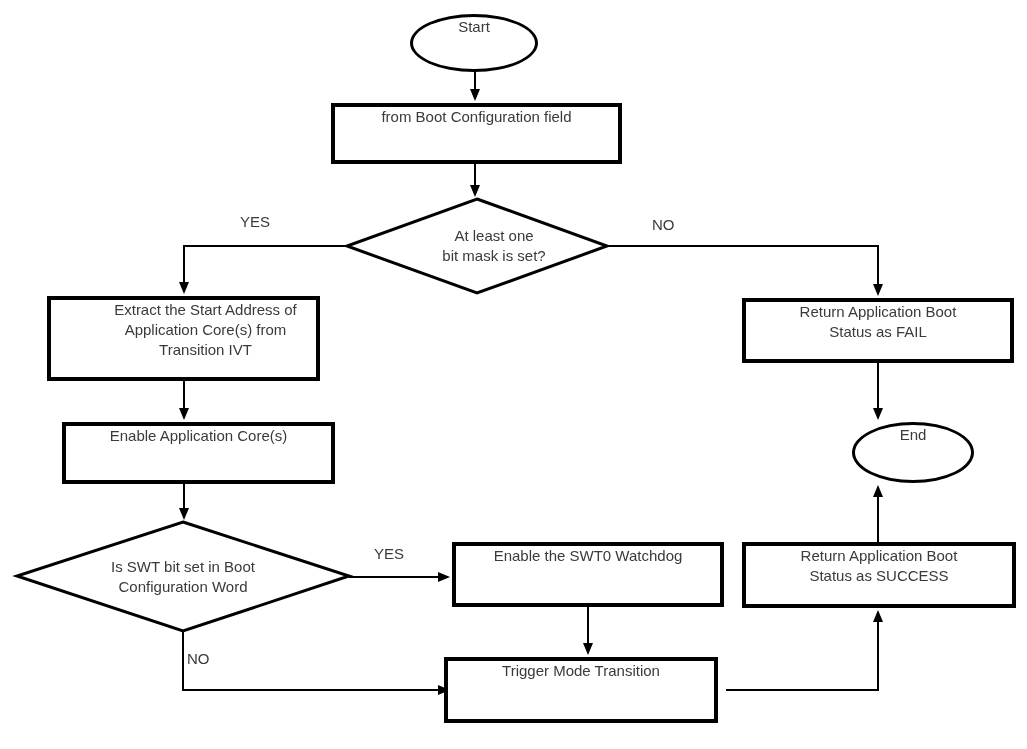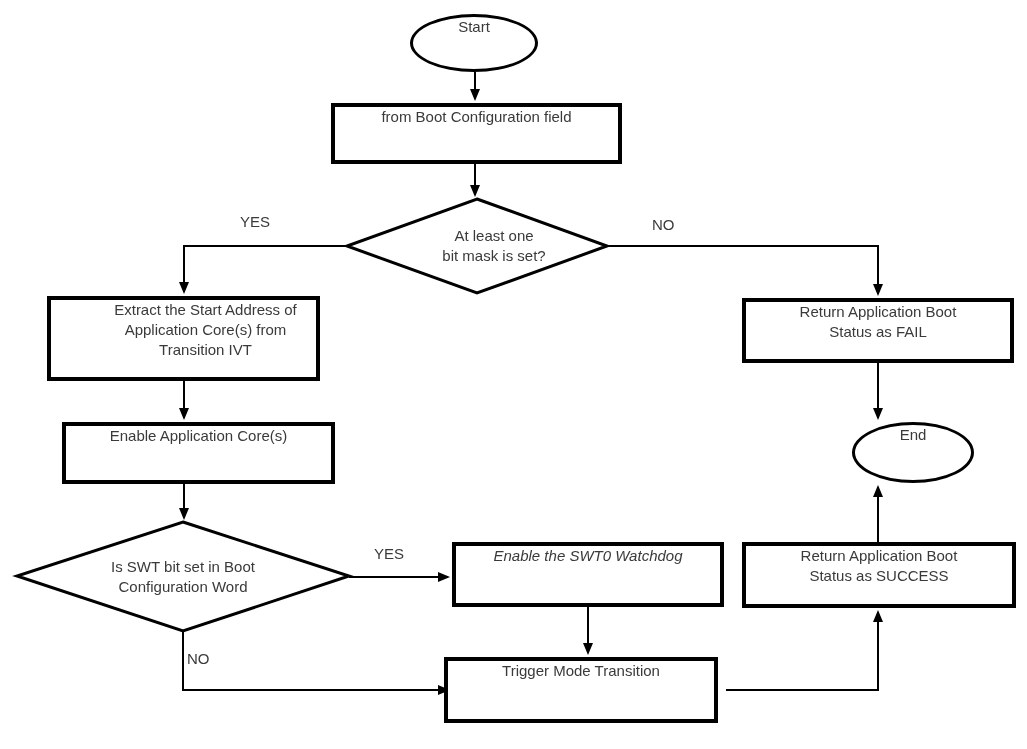--- a/index.html
+++ b/index.html
@@ -115,21 +115,21 @@
 
   <div class="node process" style="left:47px; top:422px; width:273px; height:62px;margin-left:15px;">
     <div>Enable Application Core(s)</div>
   </div>
 
   <div class="decision-text" style="left:63px; top:547px; width:240px; height:60px;">
     <div>Is SWT bit set in Boot</div>
     <div>Configuration Word</div>
   </div>
 
-  <div class="node process" style="left:452px; top:542px; width:272px; height:65px;font-style:italic;">
+  <div class="node process" style="left:452px; top:542px; width:272px; height:65px;">
     <div>Enable the SWT0 Watchdog</div>
   </div>
 
   <div class="node process" style="left:444px; top:657px; width:274px; height:66px;">
     <div>Trigger Mode Transition</div>
   </div>
 
   <div class="node process" style="left:742px; top:298px; width:272px; height:65px;">
     <div>Return Application Boot</div>
     <div>Status as FAIL</div>

